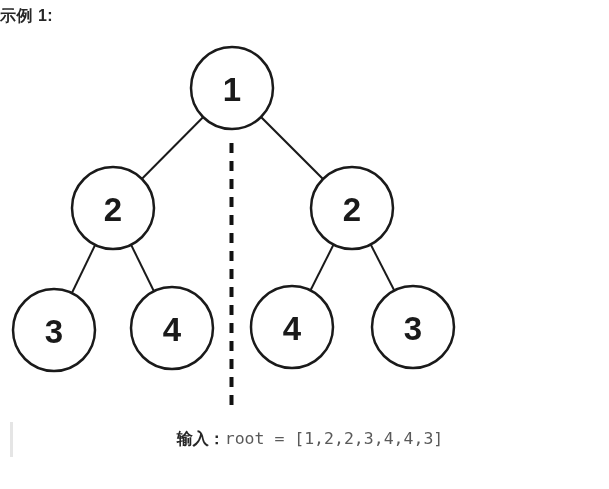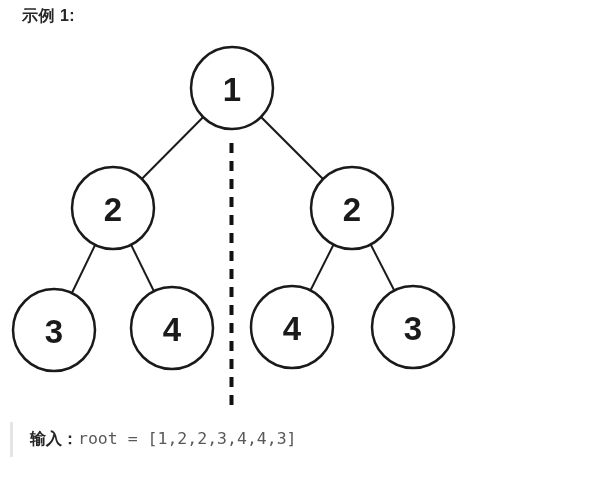--- a/index.html
+++ b/index.html
@@ -10,21 +10,21 @@
   }
   .page {
     position: relative;
     width: 609px;
     height: 489px;
     background: #ffffff;
     overflow: hidden;
   }
   .example-title {
     position: absolute;
-    left: 22px;
+    left: 0;
     top: 6px;
     font-size: 16px;
     font-weight: bold;
     color: #262626;
     letter-spacing: 0.5px;
     text-align: right;
   }
   #tree-svg {
     position: absolute;
     left: 0;
@@ -39,20 +39,21 @@
   }
   .io-block {
     position: absolute;
     left: 10px;
     top: 422px;
     width: 560px;
     margin: 0;
     border-left: 3px solid #e5e5e5;
     padding: 3px 0 3px 17px;
     background: #ffffff;
+    text-align: center;
   }
   .io-line {
     line-height: 28px;
     white-space: pre;
   }
   .io-label {
     font-family: "Liberation Sans", sans-serif;
     font-weight: bold;
     font-size: 16px;
     color: #262626;

